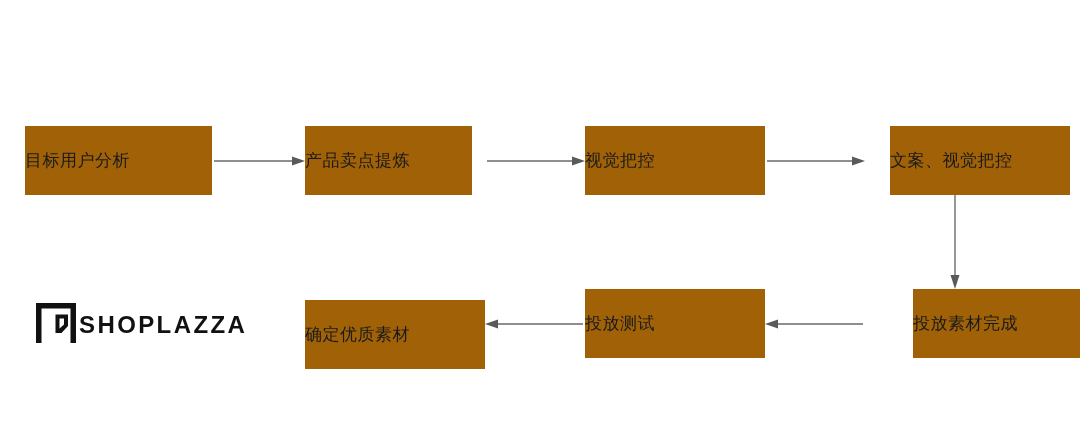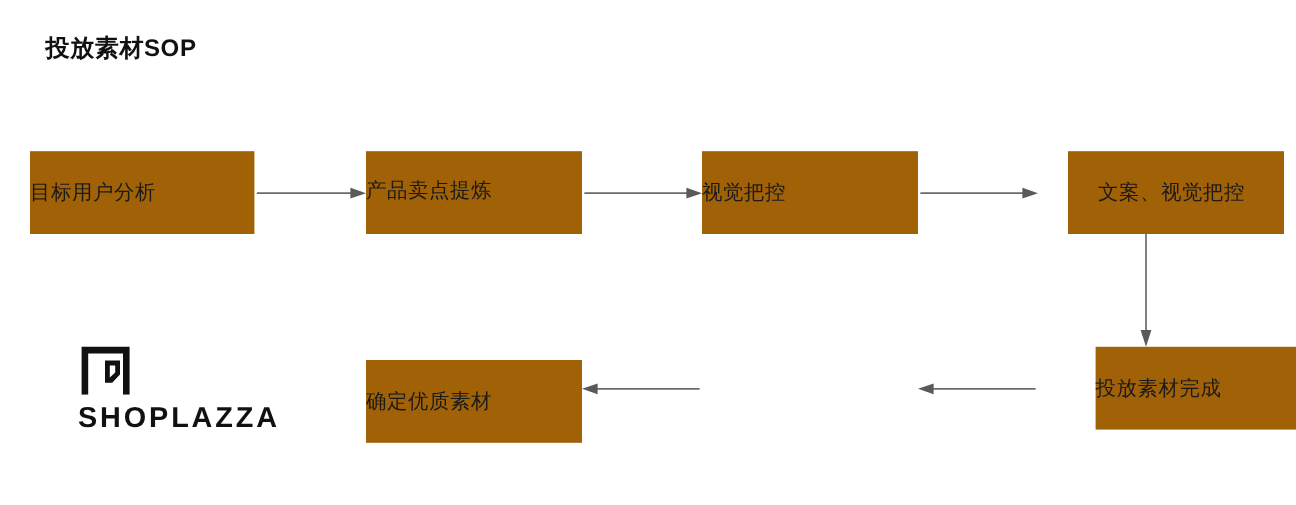--- a/index.html
+++ b/index.html
@@ -41,83 +41,83 @@
     letter-spacing: 0.5px;
     box-sizing: border-box;
     user-select: none;
   }
   .node-label {
     white-space: nowrap;
     line-height: 1;
   }
   
   .n1 { left: 25px;  top: 126px; width: 187px; height: 69px; }
-  .n2 { left: 305px; top: 126px; width: 180px; height: 69px; font-family: Liberation Mono, monospace; }
+  .n2 { left: 305px; top: 126px; width: 167px; height: 69px; }
   .n3 { left: 585px; top: 126px; width: 180px; height: 69px; }
-  .n4 { left: 890px; top: 126px; width: 180px; height: 69px; padding-left: 25px; }
+  .n4 { left: 890px; top: 126px; width: 180px; height: 69px; }
   
   .n5 { left: 305px; top: 289px; width: 180px; height: 69px; margin-top: 11px; }
   .n6 { left: 585px; top: 289px; width: 180px; height: 69px; }
   .n7 { left: 865px; top: 289px; width: 180px; height: 69px; margin-left: 48px; }
 
   
   .connector {
     position: absolute;
   }
   .connector svg { display: block; overflow: visible; }
 
   
   .logo {
     position: absolute;
     left: 33px;
     top: 286px;
     width: 175px;
     height: 78px;
     display: flex;
-    flex-direction: column;
-    align-items: flex-start;
+    align-items: center;
     justify-content: flex-start;
-    margin-left: 32px;
   }
   .logo-mark {
     width: 46px;
     height: 43px;
     margin-bottom: 8px;
   }
   .logo-word {
     font-size: 24px;
     font-weight: bold;
     letter-spacing: 2.4px;
     color: #111111;
     line-height: 1;
     white-space: nowrap;
   }
 </style>
 </head>
 <body>
 
 <div id="canvas">
 
-  <div class="title">投放素材SOP</div>
 
   <div class="node n1">
     <span class="node-label">目标用户分析</span>
   </div>
   <div class="node n2">
     <span class="node-label">产品卖点提炼</span>
   </div>
   <div class="node n3">
     <span class="node-label">视觉把控</span>
   </div>
   <div class="node n4">
     <span class="node-label">文案、视觉把控</span>
   </div>
 
   <div class="node n7">
     <span class="node-label">投放素材完成</span>
+  </div>
+  <div class="node n6">
+    <span class="node-label">投放测试</span>
   </div>
   <div class="node n5">
     <span class="node-label">确定优质素材</span>
   </div>
 
   <div class="connector" style="left:212px; top:152px; width:93px; height:18px;">
     <svg width="93" height="18" viewBox="0 0 93 18">
       <line x1="2" y1="9" x2="82" y2="9" stroke="#6a6a6a" stroke-width="1.4"></line>
       <polygon points="93,9 80,4.5 80,13.5" fill="#5a5a5a"></polygon>
     </svg>

